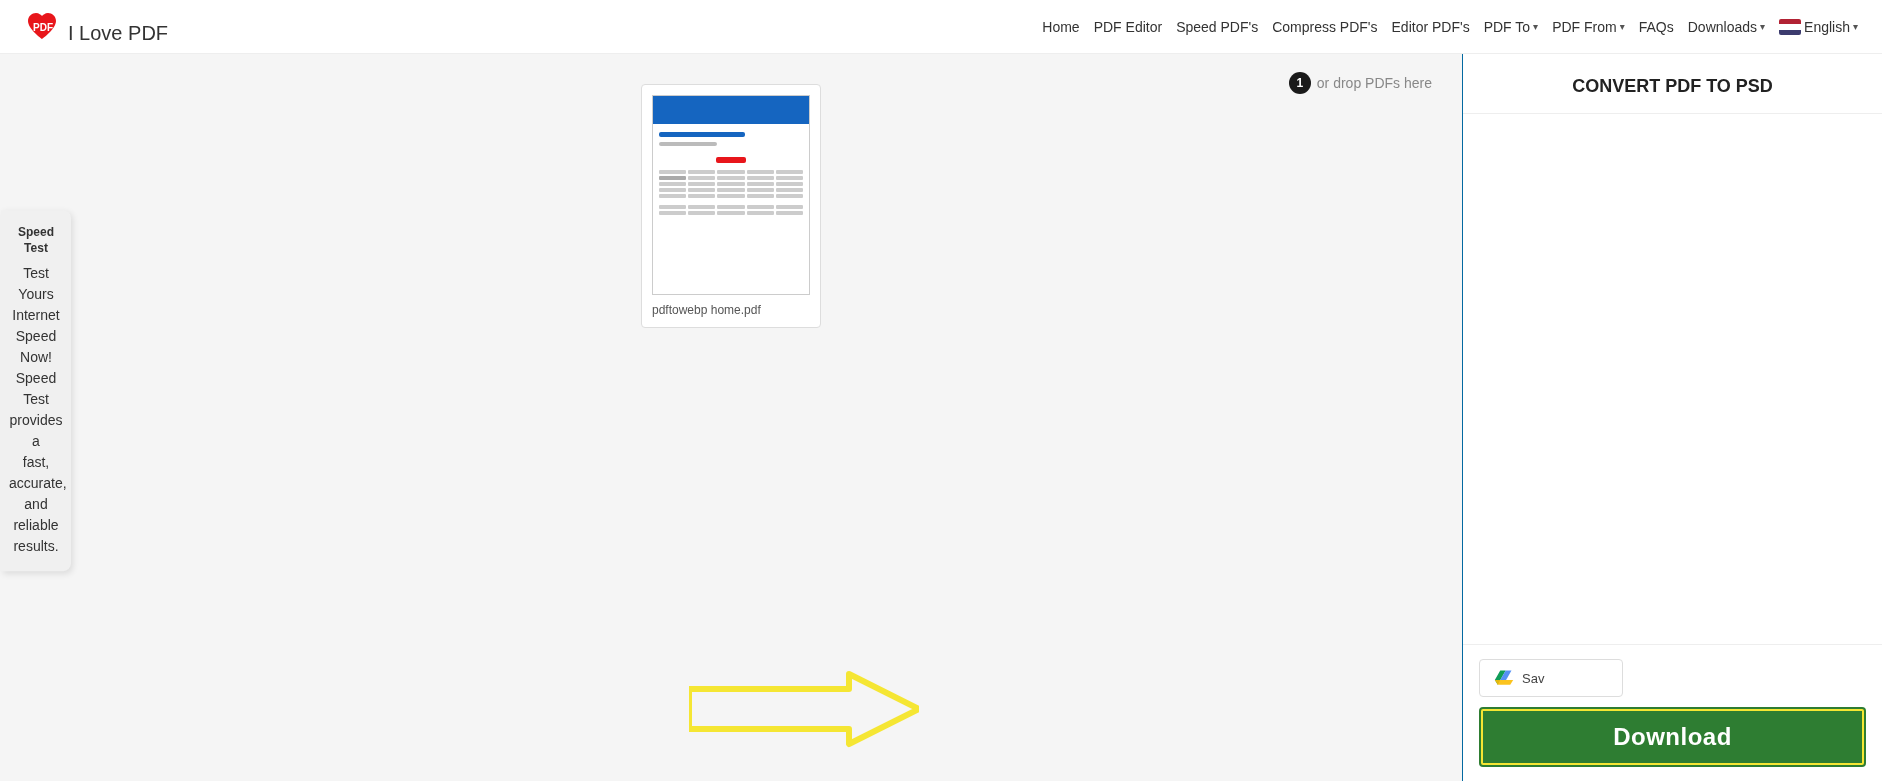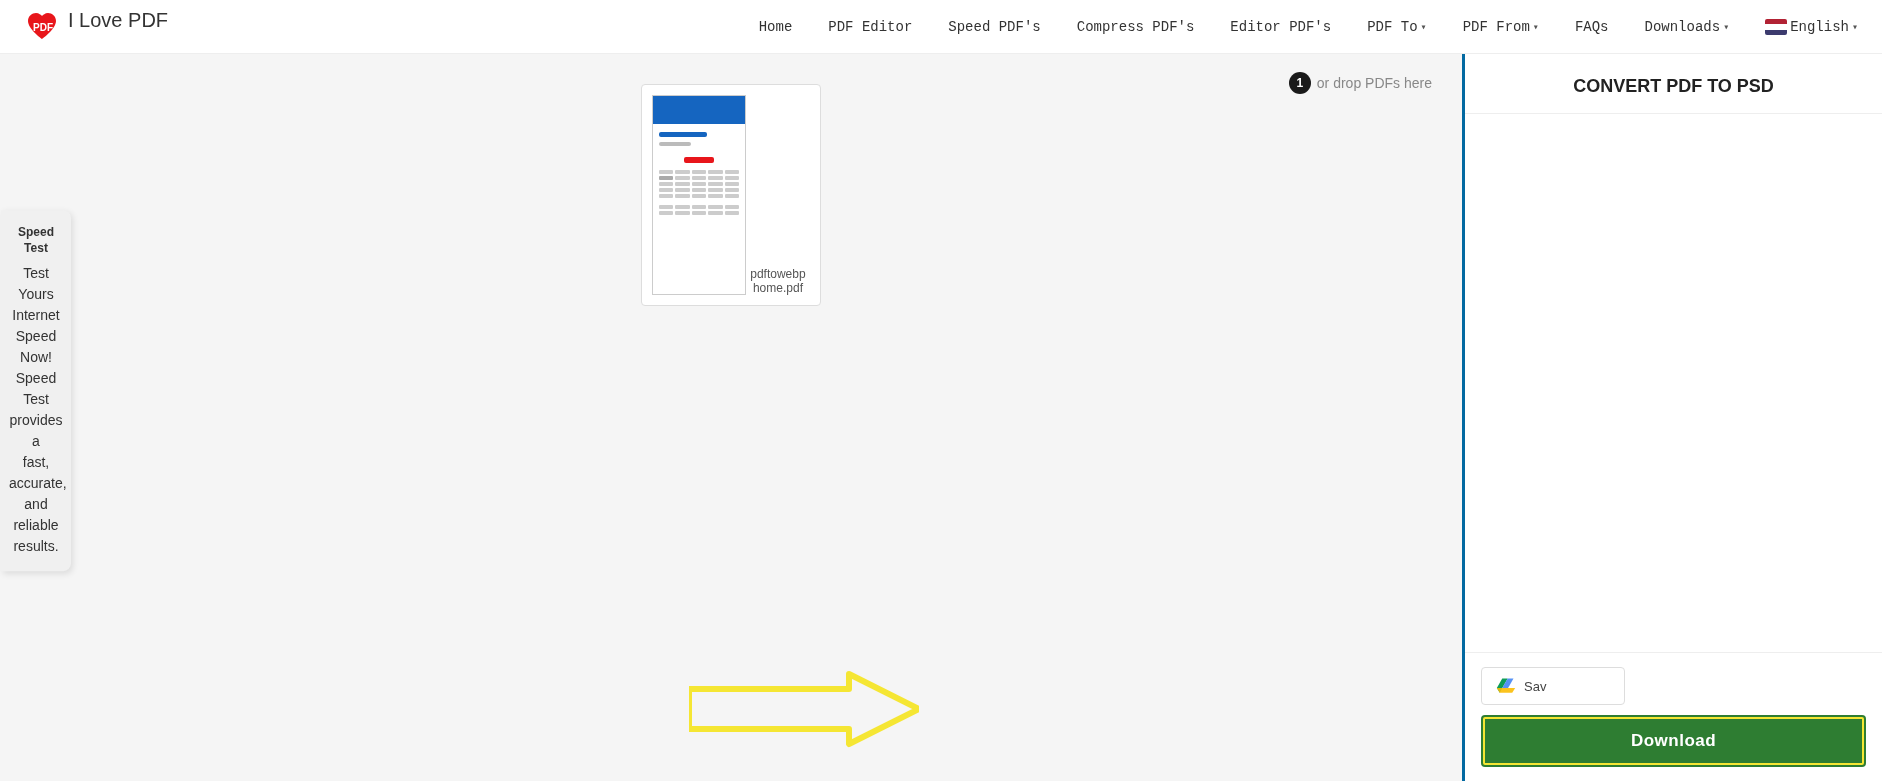--- a/index.html
+++ b/index.html
@@ -10,37 +10,36 @@
       display: flex;
       align-items: center;
       justify-content: space-between;
       padding: 8px 24px;
       border-bottom: 1px solid #eee;
       height: 54px;
       background: #fff;
     }
     .logo-area {
       display: flex;
-      align-items: flex-start;
+      align-items: flex-end;
       gap: 8px;
     }
     .logo-icon {
       width: 36px;
       height: 36px;
     }
     .logo-text {
       font-size: 20px;
       font-weight: normal;
       color: #333;
     }
     .nav {
       display: flex;
       align-items: center;
-      gap: 36px;
-      font-family: Liberation Mono, monospace;
+      gap: 14px;
     }
     .nav-item {
       font-size: 14px;
       color: #333;
       cursor: pointer;
       white-space: nowrap;
       display: flex;
       align-items: center;
       gap: 3px;
     }
@@ -98,22 +97,22 @@
       justify-content: center;
       font-weight: bold;
     }
 
     .pdf-card {
       background: #fff;
       border: 1px solid #ddd;
       border-radius: 4px;
       padding: 10px;
       display: flex;
-      flex-direction: row;
-      align-items: flex-end;
+      flex-direction: column;
+      align-items: flex-start;
       width: 180px;
       margin-top: 10px;
     }
 
     .pdf-thumbnail {
       width: 158px;
       height: 200px;
       background: #fff;
       border: 1px solid #ccc;
       display: flex;
@@ -159,21 +158,21 @@
       margin-top: 8px;
       font-size: 12px;
       color: #555;
       text-align: center;
     }
 
     
     .right-panel {
       width: 420px;
       background: #fff;
-      border-left: 3px solid #0369a1;
+      border-left: 1px solid #0369a1;
       display: flex;
       flex-direction: column;
       position: relative;
     }
 
     .right-title {
       font-size: 18px;
       font-weight: bold;
       color: #222;
       text-align: center;
@@ -211,21 +210,21 @@
       width: 20px;
       height: 20px;
     }
 
     .download-btn {
       background: #2e7d32;
       color: #fff;
       border: none;
       border-radius: 4px;
       padding: 16px 0;
-      font-size: 17px;
+      font-size: 24px;
       font-weight: bold;
       cursor: pointer;
       width: 100%;
       outline: 2px solid #f5e633;
       outline-offset: -4px;
       letter-spacing: 0.5px;
     }
 
     
     .side-ad {

